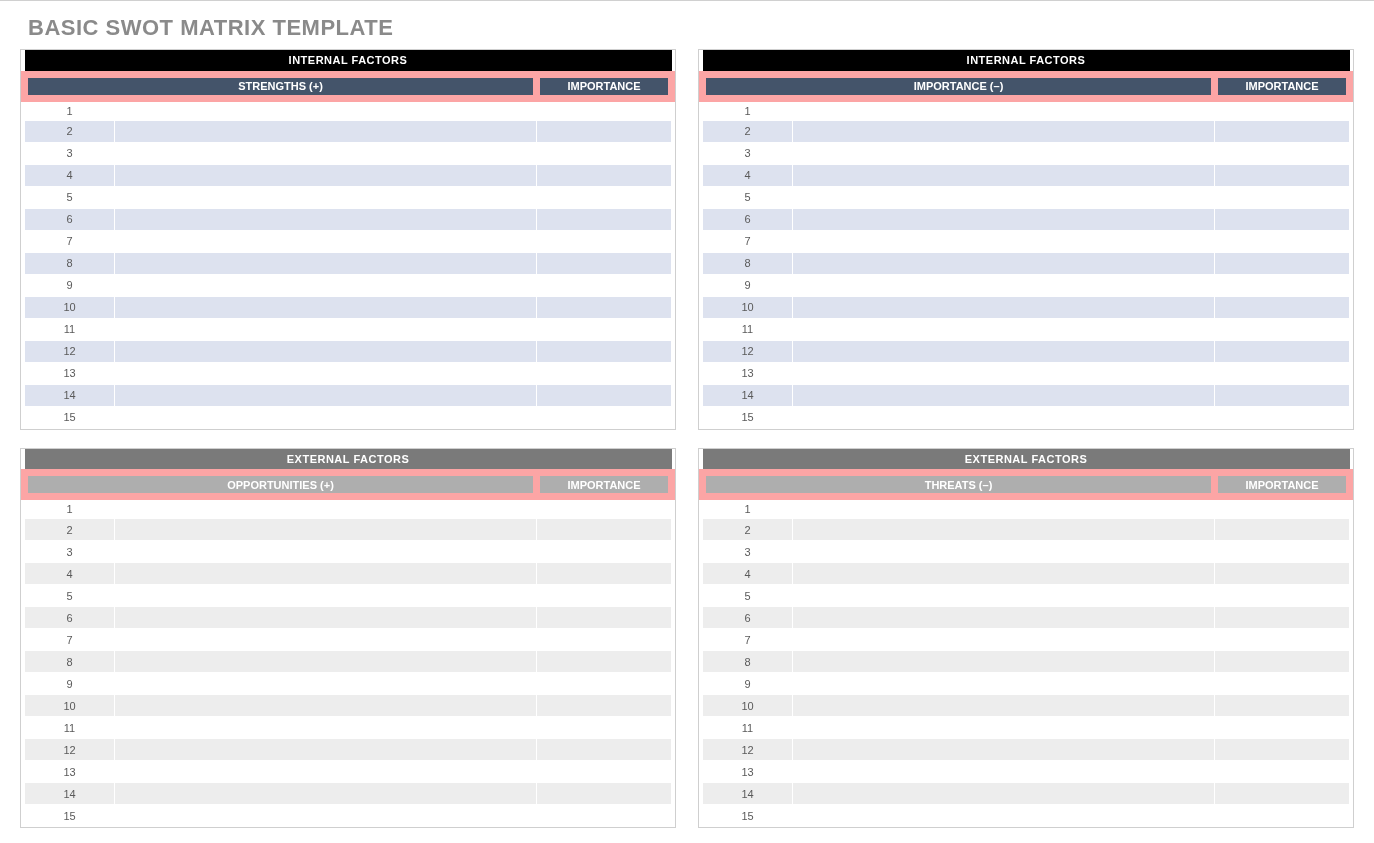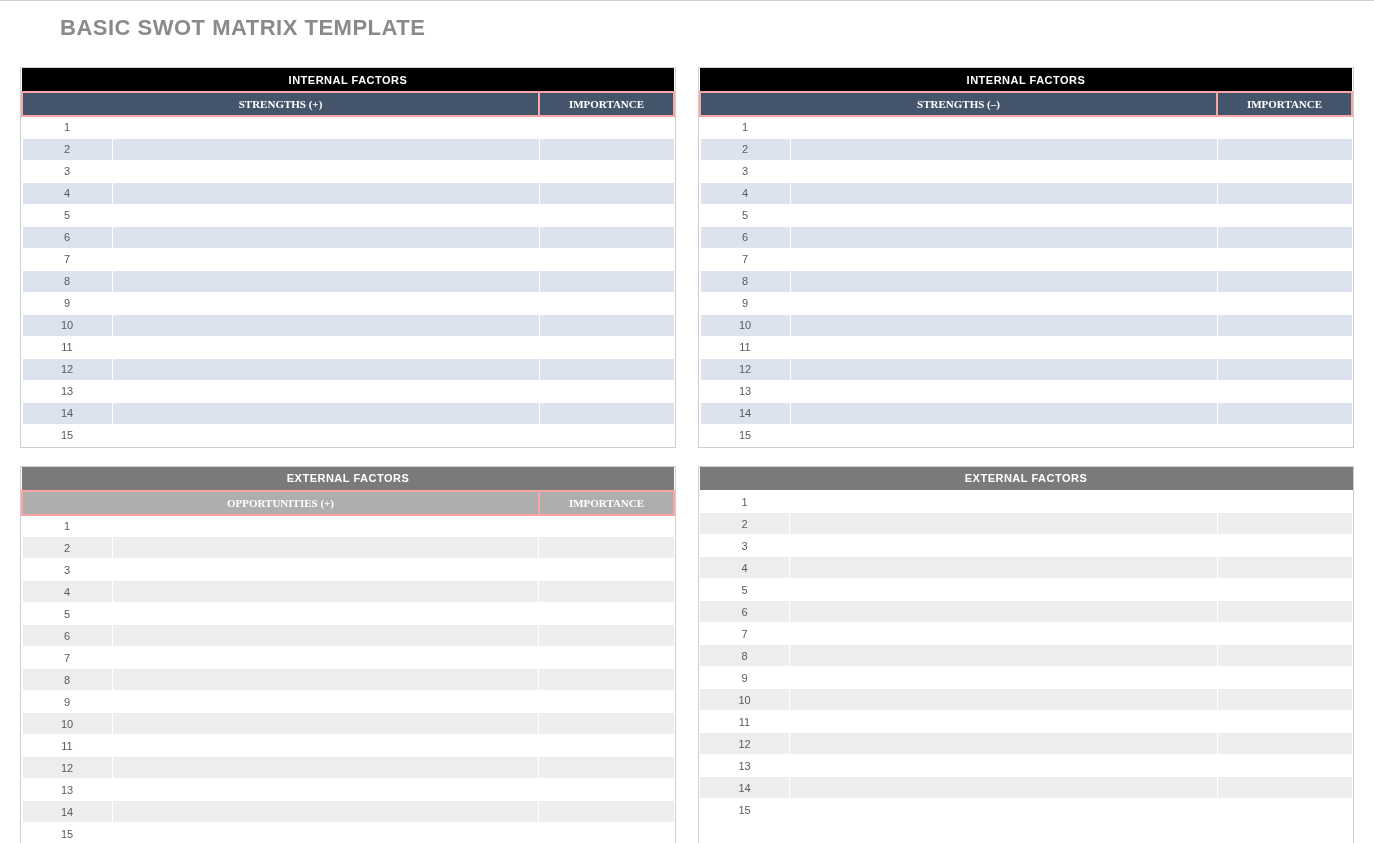--- a/index.html
+++ b/index.html
@@ -3,22 +3,21 @@
 <meta charset="utf-8">
 <style>
   * { box-sizing: border-box; margin: 0; padding: 0; }
   html, body { width: 1374px; height: 843px; background: #ffffff; font-family: Arial, Helvetica, sans-serif; }
   body { border-top: 1px solid #d0d0d0; }
   .page-title {
     font-size: 22px;
     font-weight: bold;
     color: #8a8a8a;
     letter-spacing: 0.5px;
-    padding: 14px 20px 26px 28px;
-    margin-left: 32px;
+    padding: 14px 20px 8px 28px;
   }
   .quad-wrap {
     padding: 0 20px 20px 20px;
     display: grid;
     grid-template-columns: 1fr 1fr;
     grid-template-rows: auto auto;
     column-gap: 22px;
     row-gap: 18px;
   }
   .quad {
@@ -33,22 +32,21 @@
     text-align: center;
     height: 24px;
     letter-spacing: 0.5px;
   }
   .sub-header td {
     color: #ffffff;
     font-size: 11px;
     font-weight: bold;
     text-align: center;
     height: 24px;
-    border: 2px solid #fca5a5;
-    font-family: Liberation Serif, serif;
+    border: 7px solid #fca5a5;
   }
   .sub-blue td { background: #44546a; }
   .sub-grey td { background: #aeaeae; margin-left: 36px; }
   .factor-header-grey td { background: #7a7a7a; color:#ffffff;margin-left:36px; }
   .col-num  { width: 90px; }
   .col-imp  { width: 135px; }
   .data-row td {
     height: 22px;
     font-size: 11px;
     color: #5a5a5a;
@@ -170,21 +168,21 @@
       <colgroup>
           <col class="col-num">
           <col>
           <col class="col-imp">
         </colgroup>
       <tbody>
           <tr class="factor-header">
             <td colspan="3">INTERNAL FACTORS</td>
           </tr>
       <tr class="sub-header sub-blue">
-        <td colspan="2">STRENGTHS (–)</td>
+        <td colspan="2">IMPORTANCE (–)</td>
         <td>IMPORTANCE</td>
       </tr>
       </tbody>
         <tbody>
           <tr class="data-row odd">
             <td class="rownum">1</td>
             <td class="content"></td>
             <td class="importance"></td>
           </tr>
           <tr class="data-row even">
@@ -361,20 +359,24 @@
     <table>
       <colgroup>
           <col class="col-num">
           <col>
           <col class="col-imp">
         </colgroup>
       <tbody>
           <tr class="factor-header factor-header-grey">
             <td colspan="3">EXTERNAL FACTORS</td>
           </tr>
+      <tr class="sub-header sub-grey">
+        <td colspan="2">THREATS (–)</td>
+        <td>IMPORTANCE</td>
+      </tr>
       </tbody>
         <tbody>
           <tr class="data-row odd">
             <td class="rownum">1</td>
             <td class="content"></td>
             <td class="importance"></td>
           </tr>
           <tr class="data-row even">
             <td class="rownum">2</td>
             <td class="content"></td>

